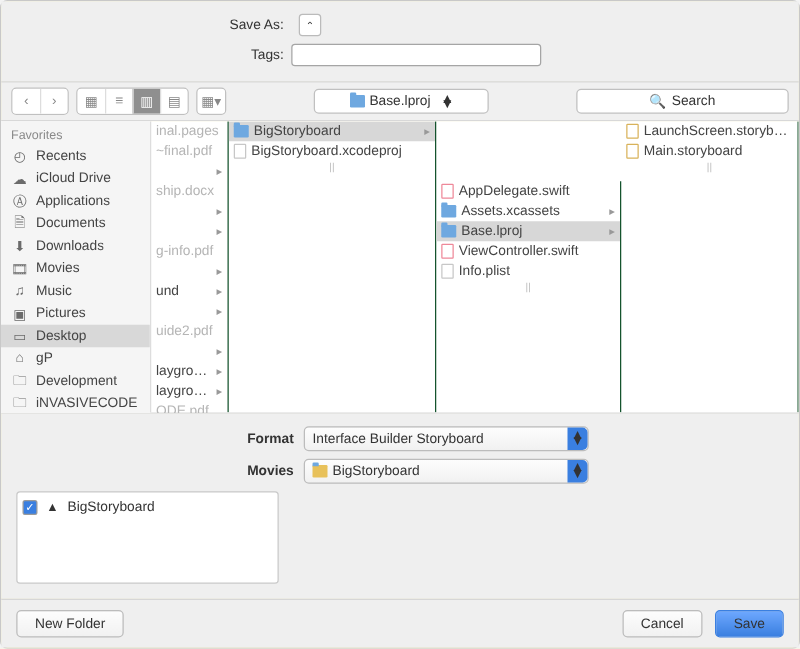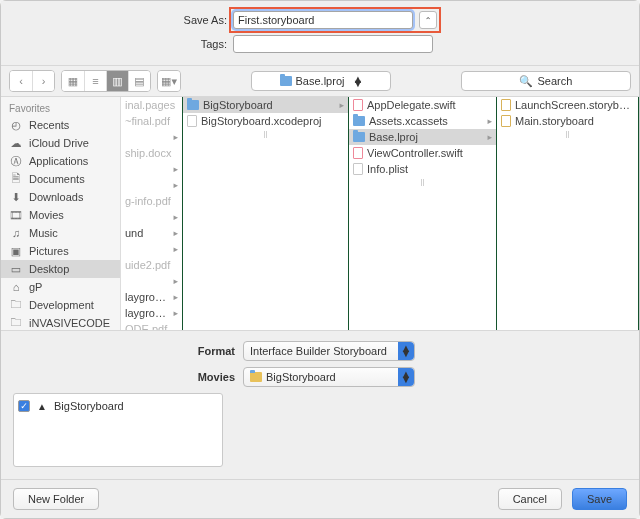--- a/index.html
+++ b/index.html
@@ -26,61 +26,57 @@
 .content { flex: 1; display: flex; background: #fff; border-bottom: 1px solid #d8d8d8; overflow: hidden; }
 .sidebar { width: 120px; background: #f5f5f5; border-right: 1px solid #ddd; overflow-y: auto; padding-top: 2px; }
 .sb-hdr { font-size: 10px; color: #8a8a8a; padding: 4px 8px 2px 8px; }
 .sb-item { display: flex; align-items: center; gap: 6px; padding: 2px 8px; height: 18px; color: #444; }
 .sb-item.sel { background: #d8d8d8; }
 .sb-ico { width: 14px; height: 12px; display: flex; align-items: center; justify-content: center; color: #6b6b6b; font-size: 11px; }
 .columns { flex: 1; display: flex; overflow: hidden; }
 .col { border-right: 1px solid #14532d; overflow-y: auto; min-width: 0; }
 .col0 { width: 62px; }
 .col1 { width: 166px; }
-.col2 { width: 148px; }
+.col2 { width: 148px; margin-top: 48px; }
 .col3 { flex: 1; }
 .row { display: flex; align-items: center; gap: 4px; height: 16px; padding: 0 4px; white-space: nowrap; overflow: hidden; text-overflow: ellipsis; }
 .row.sel { background: #d7d7d7; }
 .row .chev { margin-left: auto; color: #999; font-size: 9px; }
 .file-ico { width: 10px; height: 12px; background: #fff; border: 1px solid #c7c7c7; border-radius: 1px; flex: 0 0 auto; }
 .swift-ico { width: 10px; height: 12px; background: #fff; border: 1px solid #e89; border-radius: 1px; flex: 0 0 auto; }
 .sb-ico-box { width: 10px; height: 12px; background: #fff; border: 1px solid #d8b25a; border-radius: 1px; flex: 0 0 auto; }
 .txt { overflow: hidden; text-overflow: ellipsis; color: #444; }
 .txt.dim { color: #b5b5b5; }
 .col0 .row { justify-content: space-between; }
 .col0 .txt { flex: 1; }
 .scrollhint { height: 8px; display:flex; justify-content:center; align-items:center; color:#bbb; font-size:8px;}
 .bottom-pane { background: #efefef; padding: 10px 12px 6px 12px; }
 .b-row { display: flex; align-items: center; margin-bottom: 6px; }
 .b-label { width: 230px; text-align: right; padding-right: 8px; color: #333; font-weight: bold; }
-.b-control { width: 172px; }
+.b-control { width: 228px; }
 .select { height: 20px; background: linear-gradient(#fdfdfd,#f1f1f1); border: 1px solid #bcbcbc; border-radius: 4px; display: flex; align-items: center; padding: 0 6px; gap: 4px; position: relative; }
 .select .cap { position: absolute; right: 0; top: 0; bottom: 0; width: 16px; background: #3a7fe0; border-radius: 0 4px 4px 0; display: flex; flex-direction: column; align-items: center; justify-content: center; color: #fff; font-size: 7px; line-height: 5px; }
 .targets-box { width: 210px; height: 74px; background: #fff; border: 1px solid #c9c9c9; border-radius: 3px; padding: 4px; }
 .target-row { display: flex; align-items: center; gap: 6px; height: 16px; }
 .checkbox { width: 12px; height: 12px; border: 1px solid #9a9a9a; border-radius: 2px; background: #3a7fe0; color: #fff; font-size: 9px; display: flex; align-items: center; justify-content: center; }
 .app-ico { width: 12px; height: 12px; display:flex; align-items:center; justify-content:center; font-size:10px;}
 .footer { display: flex; align-items: center; padding: 8px 12px; border-top: 1px solid #d6d6d6; background: #efefef; }
 .btn { height: 22px; padding: 0 14px; border: 1px solid #bcbcbc; border-radius: 4px; background: linear-gradient(#fdfdfd,#f1f1f1); display: flex; align-items: center; }
 .btn.primary { background: linear-gradient(#6ea8ff,#3a7fe0); color: #fff; border-color: #3a7fe0; }
 .footer .right { margin-left: auto; display: flex; gap: 10px; }
 .tri { font-size: 8px; }
 </style>
 </head>
 <body>
 
 <div class="window">
 
   <div class="top-area">
     <div class="field-row">
       <div class="field-label">Save As:</div>
-      <div class="saveas-wrap">
-        <input class="text-input focus" value="First.storyboard" style="">
-        <div class="saveas-highlight"></div>
-      </div>
       <div class="dropdown-btn">
           <span class="tri">⌃</span>
         </div>
     </div>
     <div class="field-row">
       <div class="field-label">Tags:</div>
       <input class="text-input" style="width: 200px;" value="">
     </div>
   </div>
 

